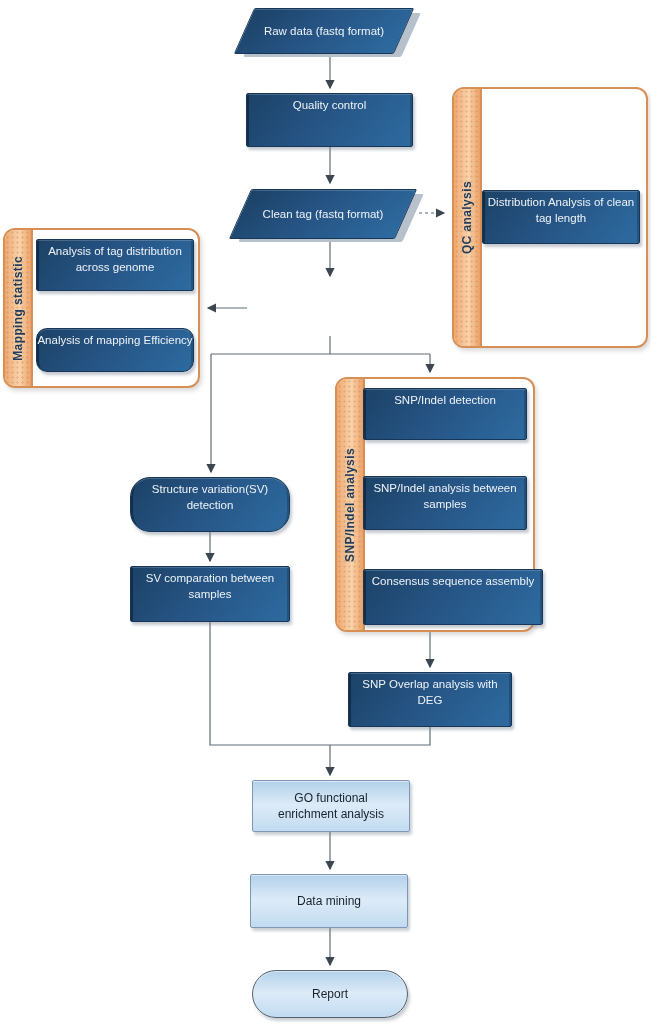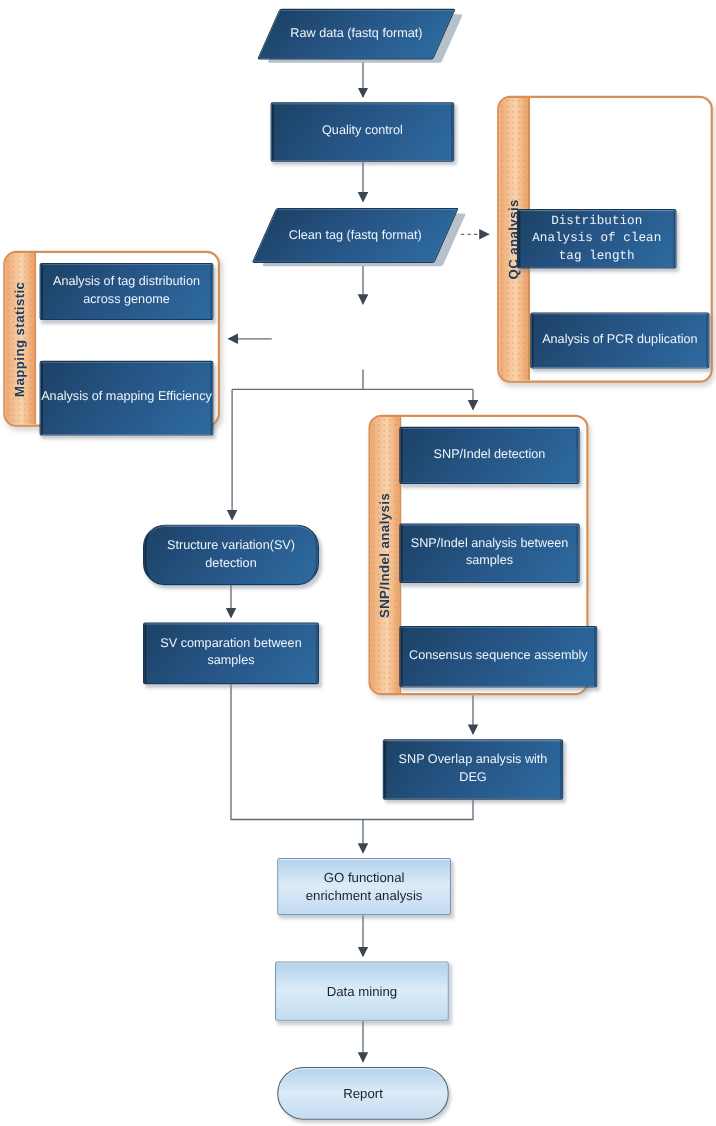--- a/index.html
+++ b/index.html
@@ -4,21 +4,21 @@
 <style>
   html,body{margin:0;padding:0;background:#ffffff;}
   #canvas{
     position:relative;width:651px;height:1024px;background:#ffffff;overflow:hidden;
     font-family:"Liberation Sans","DejaVu Sans",sans-serif;
   }
   svg.connectors{position:absolute;left:0;top:0;width:651px;height:1024px;z-index:1;}
 
   
   .node-dark{
-    position:absolute;z-index:3;display:flex;align-items:center;justify-content:center;
+    position:absolute;z-index:3;display:flex;align-items:flex-start;justify-content:center;
     text-align:center;padding:4px 0;box-sizing:border-box;
     background:linear-gradient(128deg,#1c4266 0%,#265484 45%,#2e6ba0 100%);
     border:1px solid #16375a;border-radius:2px;
     color:#edf3f9;font-size:11.5px;line-height:1.35;
     box-shadow:2px 3px 3px rgba(125,136,148,.45),
                inset 0 1px 0 rgba(255,255,255,.18),
                inset 7px 0 0 -5px rgba(0,0,0,.35),
                inset -7px 0 0 -5px rgba(0,0,0,.2);
   }
   
@@ -117,36 +117,33 @@
     <div class="pgram-shadow"></div>
     <div class="pgram">
       <div class="pgram-label">Clean tag (fastq format)</div>
     </div>
   </div>
 
   <div class="group" style="left:452px;top:87px;width:196px;height:261px;">
     <div class="group-strip">
       <span class="group-label">QC analysis</span>
     </div>
-    <div class="node-dark" style="left:16px;top:101px;width:145px;height:54px;font-family:Liberation Mono, monospace;">
+    <div class="node-dark" style="left:28px;top:101px;width:158px;height:54px;">
       <span>Distribution Analysis of clean tag length</span>
-    </div>
-    <div class="node-dark" style="left:28px;top:195px;width:163px;height:51px;">
-      <span>Analysis of PCR duplication</span>
     </div>
   </div>
 
   <div class="group" style="left:3px;top:228px;width:197px;height:160px;">
     <div class="group-strip">
       <span class="group-label">Mapping statistic</span>
     </div>
     <div class="node-dark" style="left:31px;top:9px;width:158px;height:52px;">
       <span>Analysis of tag distribution across genome</span>
     </div>
-    <div class="node-dark" style="left:31px;top:98px;width:158px;height:68px;">
+    <div class="node-dark" style="left:31px;top:98px;width:158px;height:44px;border-radius:11px;">
       <span>Analysis of mapping Efficiency</span>
     </div>
   </div>
 
 
   <div class="group" style="left:335px;top:377px;width:200px;height:255px;">
     <div class="group-strip">
       <span class="group-label">SNP/Indel analysis</span>
     </div>
     <div class="node-dark" style="left:26px;top:9px;width:164px;height:52px;">

